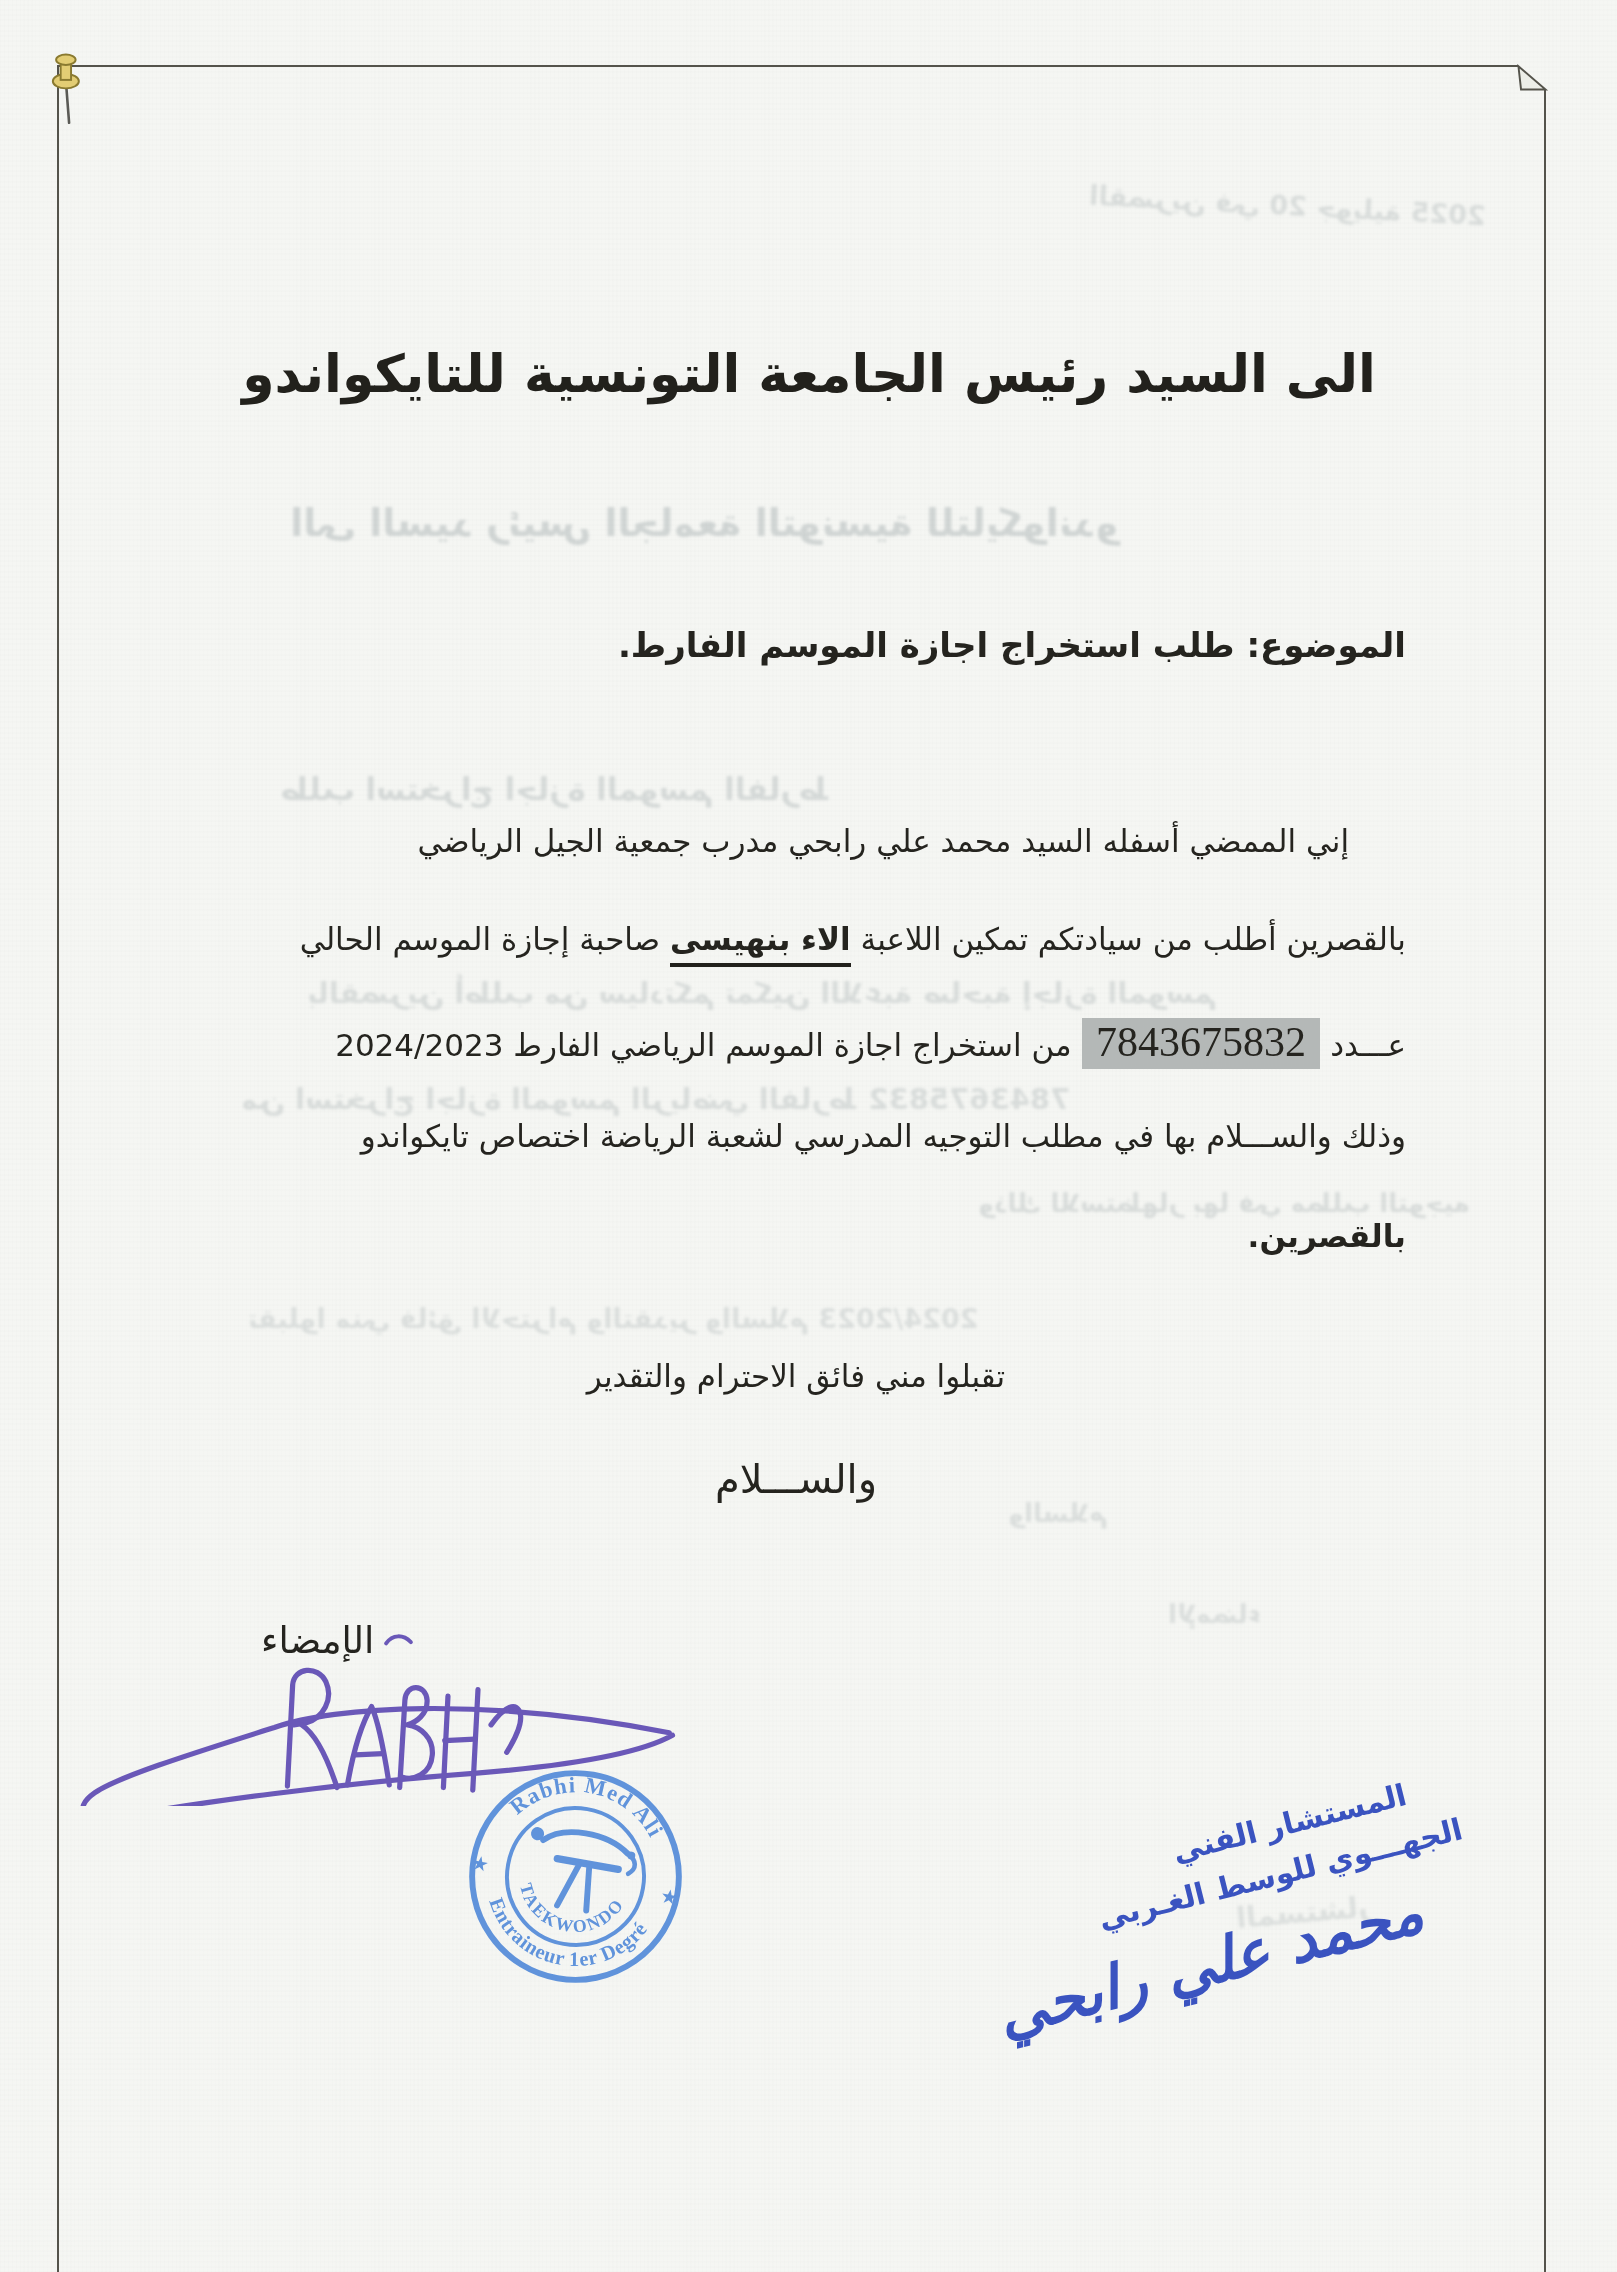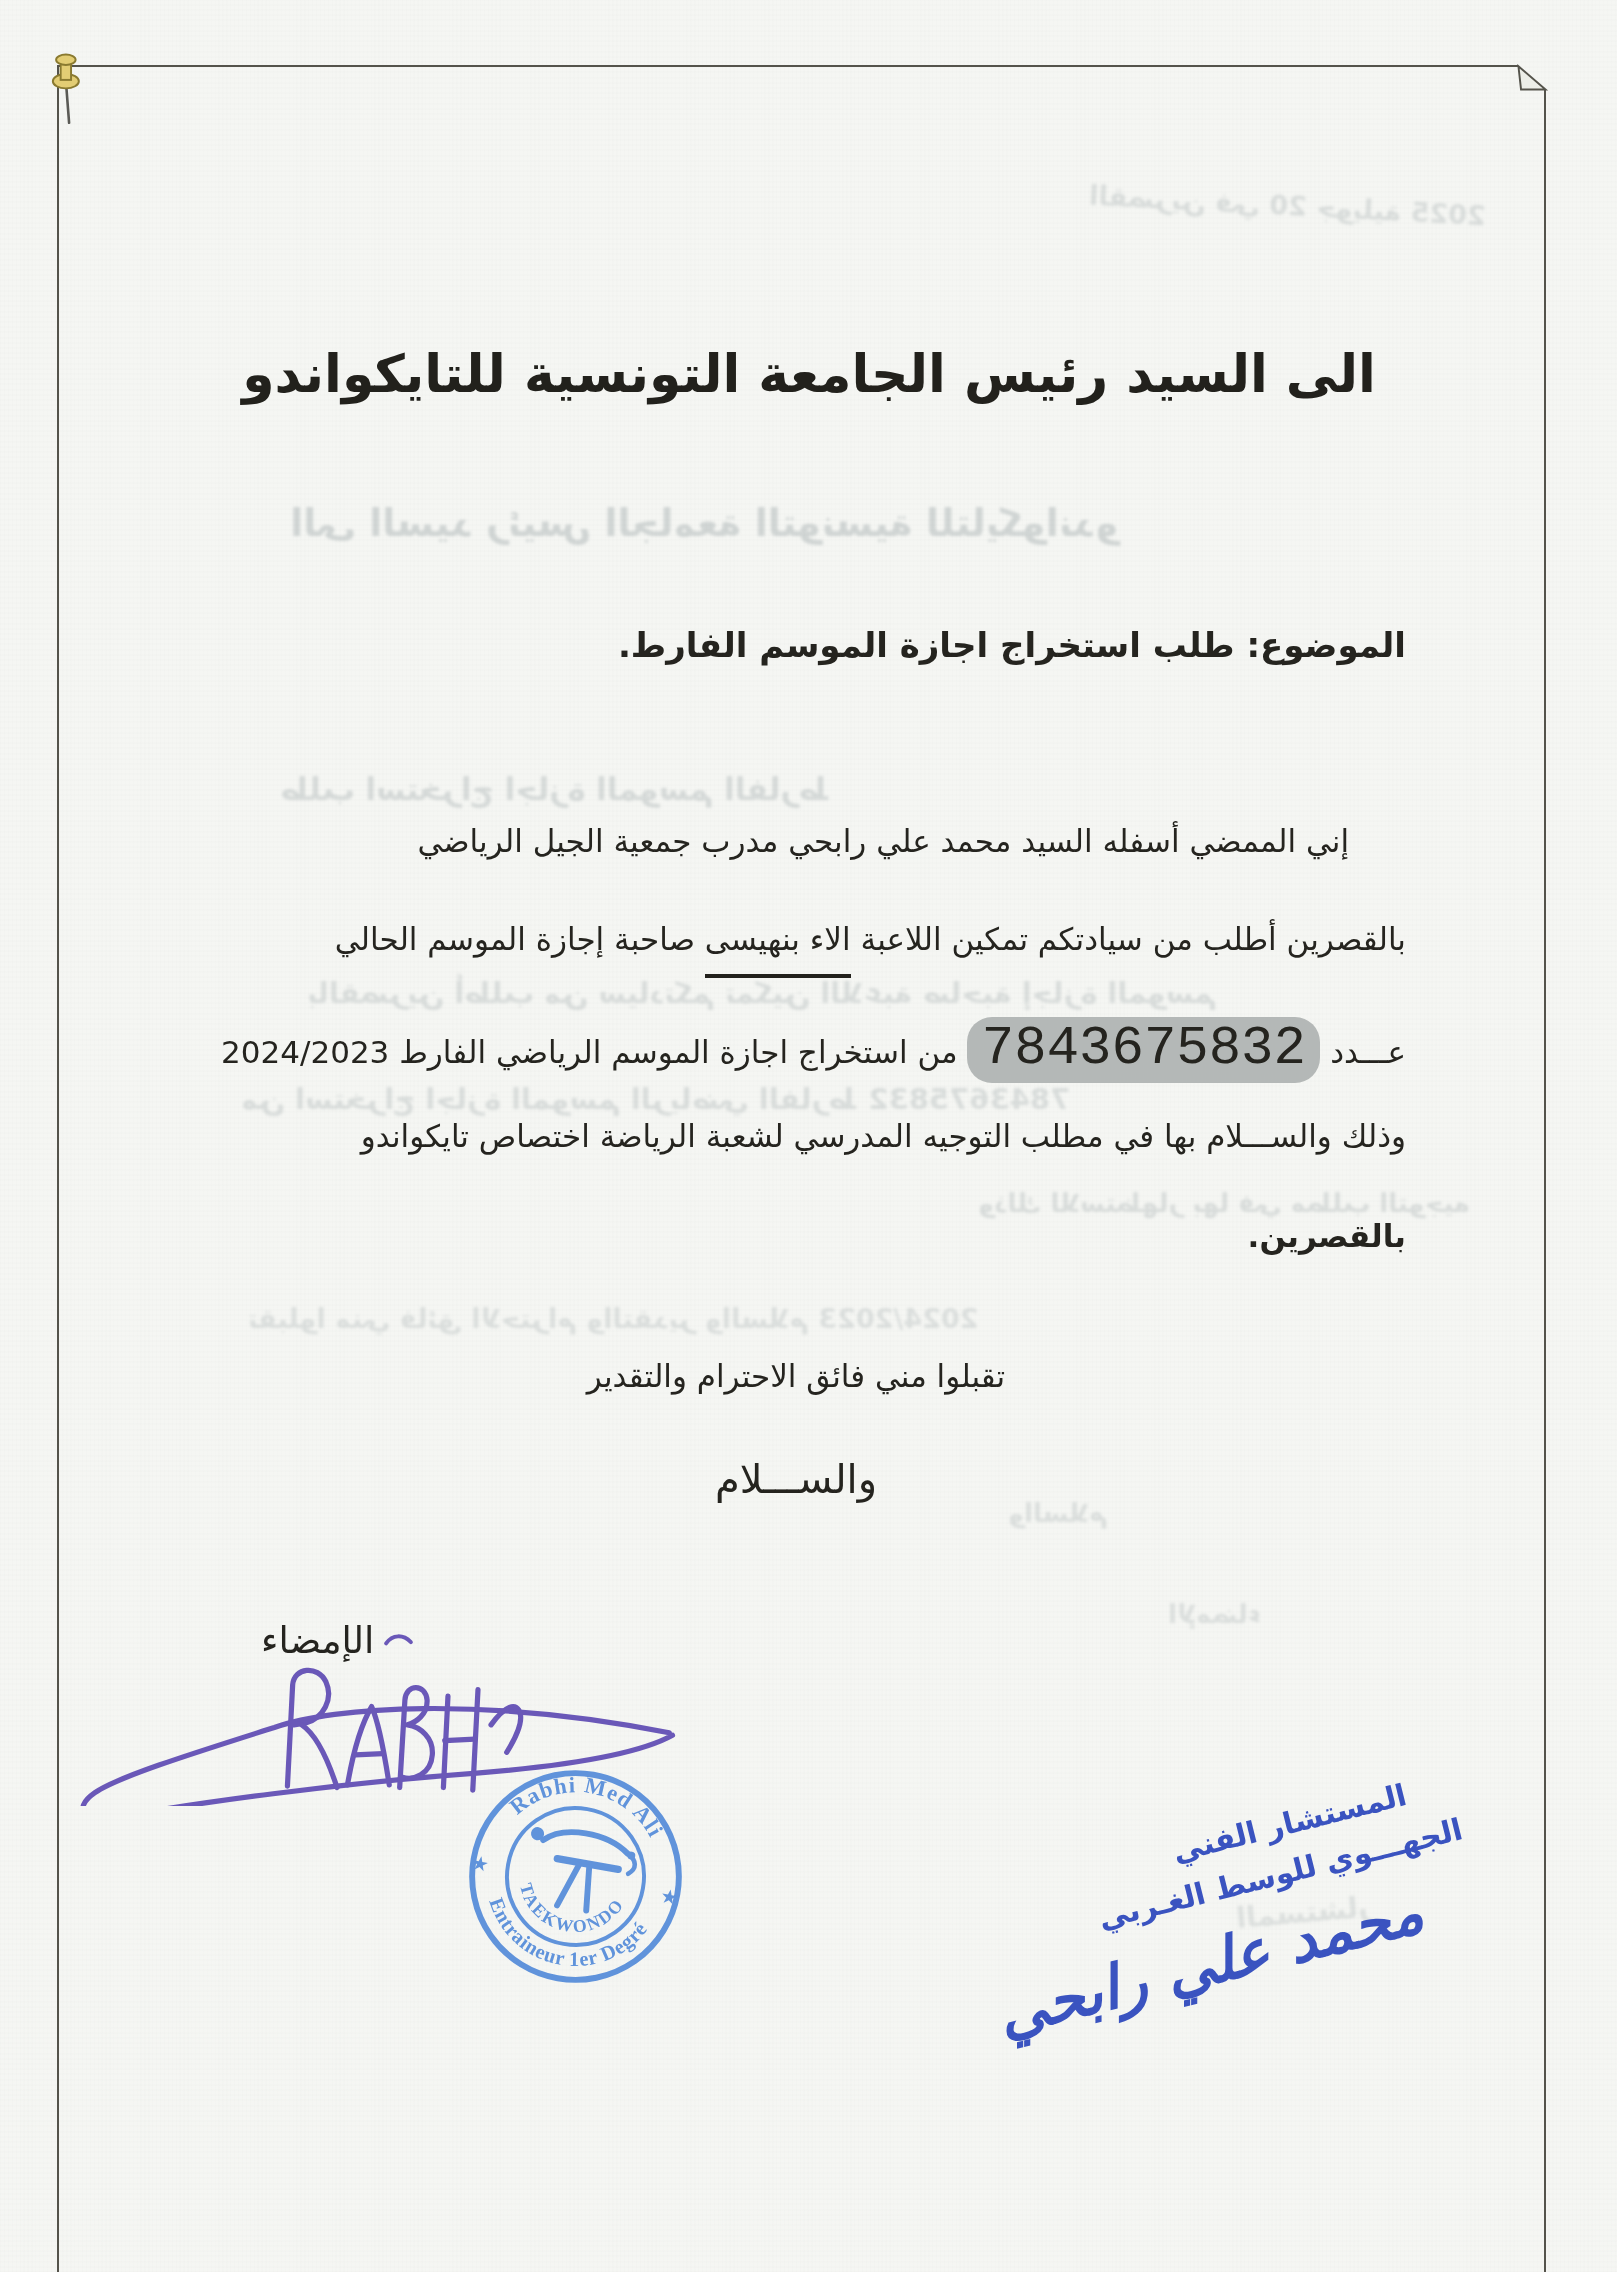--- a/index.html
+++ b/index.html
@@ -10,22 +10,22 @@
       repeating-linear-gradient(90deg, rgba(90,100,95,.012) 0 1.3px, transparent 1.3px 3.9px),
       repeating-linear-gradient(0deg, rgba(90,100,95,.010) 0 2px, transparent 2px 5.2px);
     overflow:hidden;
     font-family:"DejaVu Sans",sans-serif;
     color:#25241f;
   }
   .abs{position:absolute;}
   .ln{white-space:nowrap;font-size:31px;letter-spacing:0.3px;}
   .bold{font-weight:bold;}
   .title{font-size:52px;font-weight:bold;text-align:center;letter-spacing:0.7px;color:#22211c;}
-  .undername{font-weight:normal;border-bottom:4.6px solid #22211c;padding-bottom:17px;}
-  .hl{background:#b4b8b7;font-family:Liberation Mono, monospace;font-size:54px;padding:1.3px 14.4px 3.9px 14.4px;border-radius:25px;}
+  .undername{font-weight:bold;border-bottom:4.6px solid #22211c;padding-bottom:6px;}
+  .hl{background:#b4b8b7;font-family:Liberation Serif, serif;font-size:42px;padding:1.3px 14.4px 3.9px 14.4px;}
   .edge{background:#54534b;}
   .ghost{
     position:absolute;color:#9aa4a6;opacity:.42;filter:blur(1.6px);
     font-weight:bold;white-space:nowrap;transform:scaleX(-1);
   }
   .bluestamp{
     color:#3a53c0;text-align:right;transform:rotate(-14deg);transform-origin:top right;
     line-height:1.55;
   }
   .bluestamp .l1{font-size:30px;font-weight:bold;padding-right:46px;}

